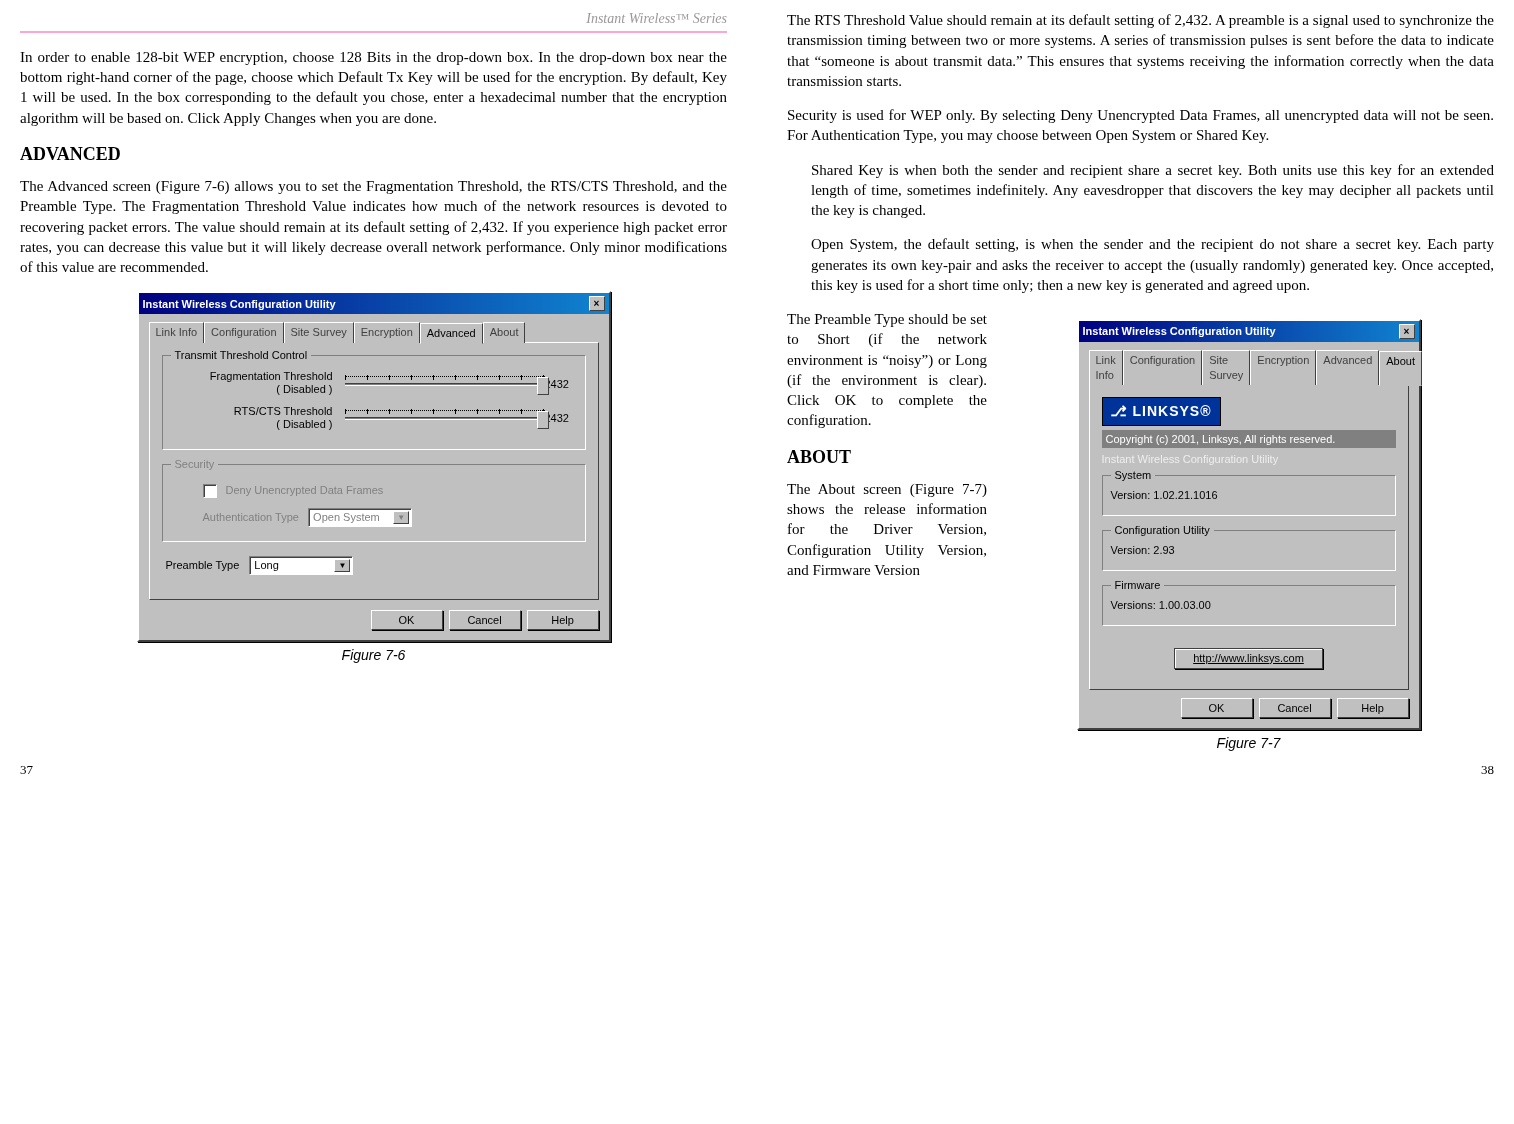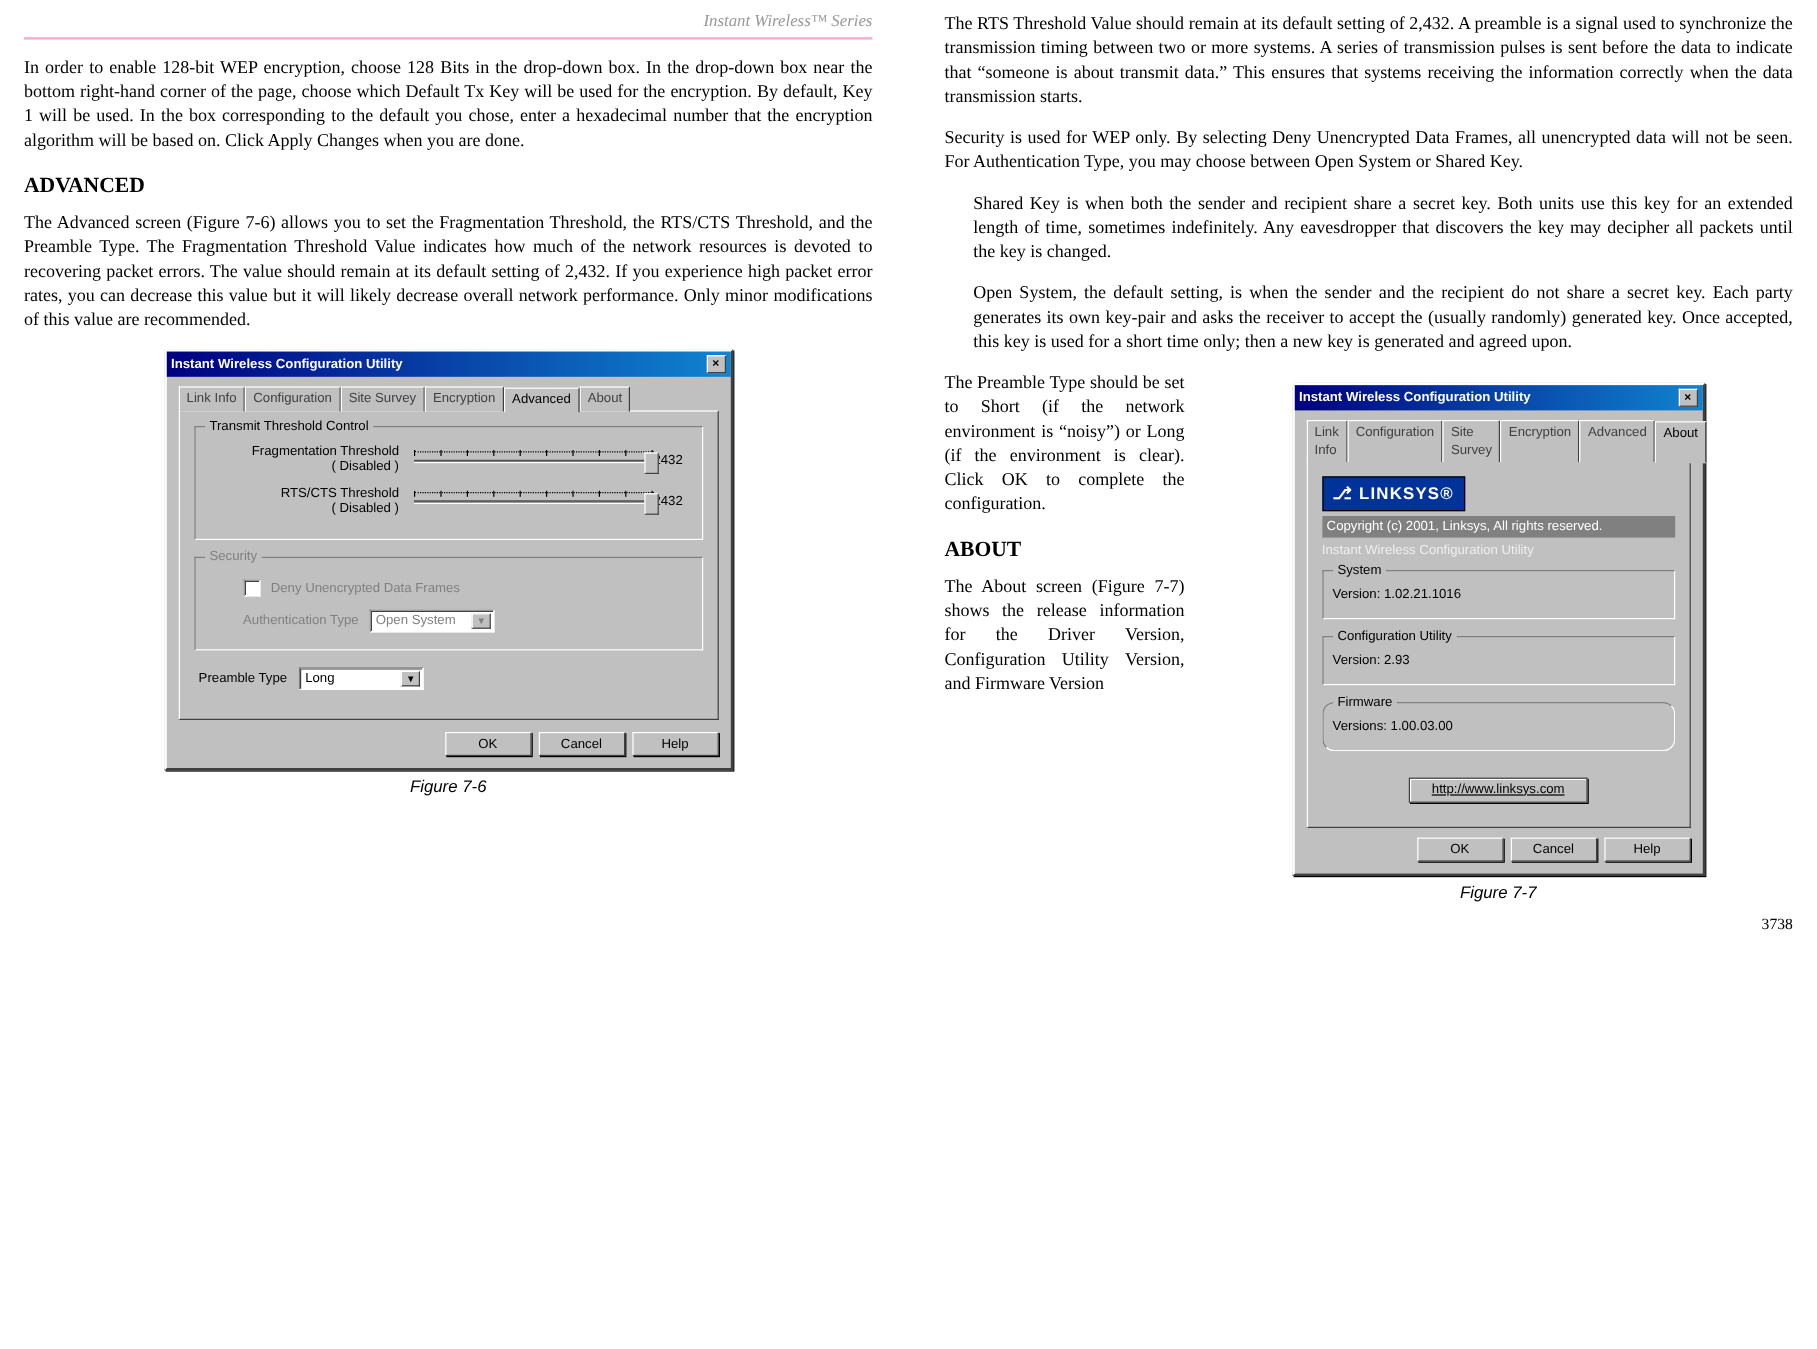--- a/index.html
+++ b/index.html
@@ -28,21 +28,21 @@
     margin-bottom: 14px;
     color: #999;
   }
   .header-right { text-align: right; }
   .body-text { text-align: justify; margin: 0 0 14px 0; }
   h3.section { font-family: "Times New Roman", serif; font-weight: bold; font-size: 18px; margin: 14px 0 10px 0; }
   .indent { margin-left: 24px; }
   .figure-caption { text-align: center; font-style: italic; font-family: Arial, sans-serif; font-size: 14px; margin-top: 4px; }
   .page-num-left { font-size: 13px; }
   .page-num-right { font-size: 13px; text-align: right; }
-  .footer { display:flex; justify-content: flex-end; margin-top: 8px; }
+  .footer { display:flex; justify-content: space-between; margin-top: 8px; }
 
   
   .win-dialog {
     font-family: "MS Sans Serif", Tahoma, Arial, sans-serif;
     font-size: 11px;
     color: #000;
     background: #c0c0c0;
     border: 2px solid #fff;
     border-right-color:#404040;
     border-bottom-color:#404040;
@@ -333,21 +333,21 @@
               <div class="field-line" style="color:#eee;">Instant Wireless Configuration Utility</div>
 
               <div class="groupbox" style="margin-top:8px;padding:8px;">
                 <span class="legend">System</span>
                 <div class="field-line">Version:   1.02.21.1016</div>
               </div>
               <div class="groupbox" style="padding:8px;">
                 <span class="legend">Configuration Utility</span>
                 <div class="field-line">Version:   2.93</div>
               </div>
-              <div class="groupbox" style="padding:8px;border-radius:10px;">
+              <div class="groupbox" style="padding:8px;">
                 <span class="legend">Firmware</span>
                 <div class="field-line">Versions: 1.00.03.00</div>
               </div>
 
               <div class="about-center">
                 <span class="link-btn">http://www.linksys.com</span>
               </div>
             </div>
             <div class="btn-row right" style="margin-top:8px;">
               <button class="btn">OK</button>

